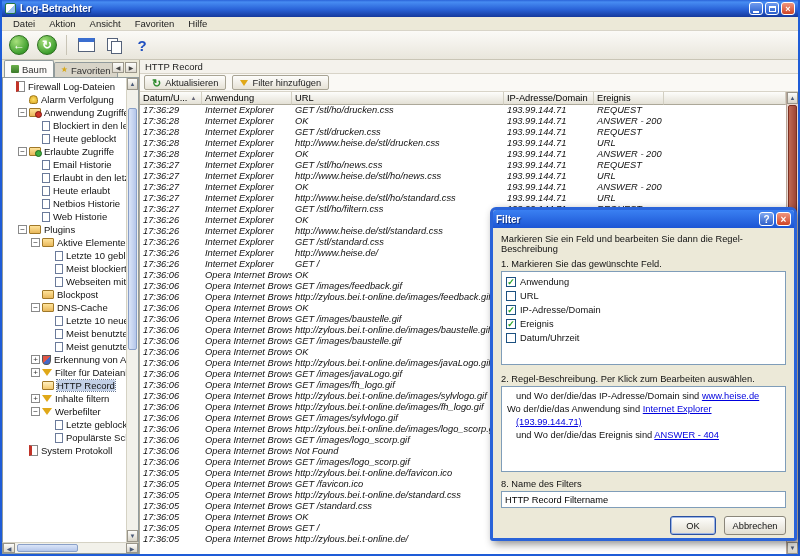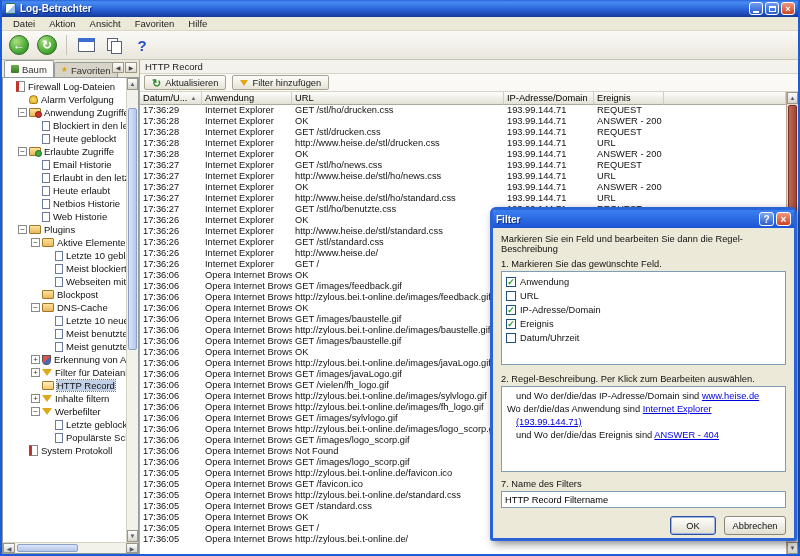--- a/index.html
+++ b/index.html
@@ -98,21 +98,21 @@
   .ic-refresh { color:#2d8a2d; font-weight:bold; font-size:11px; line-height:10px; }
   .ic-funnel-s { width:0; height:0; border-left:4px solid transparent; border-right:4px solid transparent; border-top:6px solid #e0a818; display:inline-block; }
 
   .table-area { flex:1; min-height:0; display:flex; }
   .table { flex:1; min-width:0; display:flex; flex-direction:column; }
   .thead { display:flex; flex:none; height:13px; }
   .th { background:linear-gradient(180deg,#fdfdfb,#e4e1d6); border-right:1px solid #d2cfc2; border-bottom:1px solid #aca899;
     font-size:9.3px; line-height:12px; padding-left:3px; white-space:nowrap; overflow:hidden; display:flex; align-items:center; }
   .sort { font-size:6px; color:#667; margin-left:3px; }
   .tbody { flex:1; overflow:hidden; background:#fff; }
-  .trow { display:flex; height:11px; line-height:11px; white-space:nowrap; }
+  .trow { display:flex; height:11px; line-height:11px; white-space:nowrap;font-style:italic; }
   .tcell { font-size:9.3px; padding-left:3px; overflow:hidden; flex:none; color:#111; }
   .c0 { width:62px; } .c1 { width:90px; } .c2 { width:212px; } .c3 { width:90px; } .c4 { width:70px; } .cfill { flex:1; }
 
   
   .dialog { position:absolute; left:488px; top:207px; width:307px; height:334px; background:#ece9d8;
     border:3px solid #2a63d8; border-radius:6px 6px 3px 3px; box-shadow:3px 3px 8px rgba(0,0,0,.45); display:flex; flex-direction:column; z-index:10; }
   .dlg-title { height:18px; flex:none; display:flex; align-items:center; padding:0 3px;
     background:linear-gradient(180deg,#3a80f2,#1c55d4); border-radius:3px 3px 0 0; }
   .dlg-title .dtitle { color:#fff; font-weight:bold; font-size:10px; flex:1; text-shadow:1px 1px 1px #0a2a7a; }
   .dlg-btns { display:flex; gap:2px; }
@@ -448,21 +448,21 @@
               <div class="trow">
                 <div class="tcell c0">17:36:27</div>
                 <div class="tcell c1">Internet Explorer</div>
                 <div class="tcell c2">http://www.heise.de/stl/ho/standard.css</div>
                 <div class="tcell c3">193.99.144.71</div>
                 <div class="tcell c4">URL</div>
               </div>
               <div class="trow">
                 <div class="tcell c0">17:36:27</div>
                 <div class="tcell c1">Internet Explorer</div>
-                <div class="tcell c2">GET /stl/ho/benutzte.css</div>
+                <div class="tcell c2">GET /stl/ho/filtern.css</div>
                 <div class="tcell c3">193.99.144.71</div>
                 <div class="tcell c4">REQUEST</div>
               </div>
               <div class="trow">
                 <div class="tcell c0">17:36:26</div>
                 <div class="tcell c1">Internet Explorer</div>
                 <div class="tcell c2">OK</div>
                 <div class="tcell c3"></div>
                 <div class="tcell c4"></div>
               </div>
@@ -560,21 +560,21 @@
               <div class="trow">
                 <div class="tcell c0">17:36:06</div>
                 <div class="tcell c1">Opera Internet Browser</div>
                 <div class="tcell c2">GET /images/javaLogo.gif</div>
                 <div class="tcell c3"></div>
                 <div class="tcell c4"></div>
               </div>
               <div class="trow">
                 <div class="tcell c0">17:36:06</div>
                 <div class="tcell c1">Opera Internet Browser</div>
-                <div class="tcell c2">GET /vielen/fh_logo.gif</div>
+                <div class="tcell c2">GET /images/fh_logo.gif</div>
                 <div class="tcell c3"></div>
                 <div class="tcell c4"></div>
               </div>
               <div class="trow">
                 <div class="tcell c0">17:36:06</div>
                 <div class="tcell c1">Opera Internet Browser</div>
                 <div class="tcell c2">http://zylous.bei.t-online.de/images/sylvlogo.gif</div>
                 <div class="tcell c3"></div>
                 <div class="tcell c4"></div>
               </div>
@@ -724,21 +724,21 @@
         <div class="rline">
           <span>Wo der/die/das Anwendung sind </span><a class="rlink">Internet Explorer</a>
         </div>
         <div class="rline ind">
           <a class="rlink">(193.99.144.71)</a>
         </div>
         <div class="rline ind">
           <span>und Wo der/die/das Ereignis sind </span><a class="rlink">ANSWER - 404</a>
         </div>
       </div>
-      <div class="sec">7. Name des Filters</div>
+      <div class="sec">8. Name des Filters</div>
       <input class="name-input" type="text" value="HTTP Record Filtername" style="">
       <div class="dlg-actions">
         <button class="dlg-btn ok">OK</button>
         <button class="dlg-btn cancel">Abbrechen</button>
       </div>
     </div>
   </div>
 
 </div>
 

